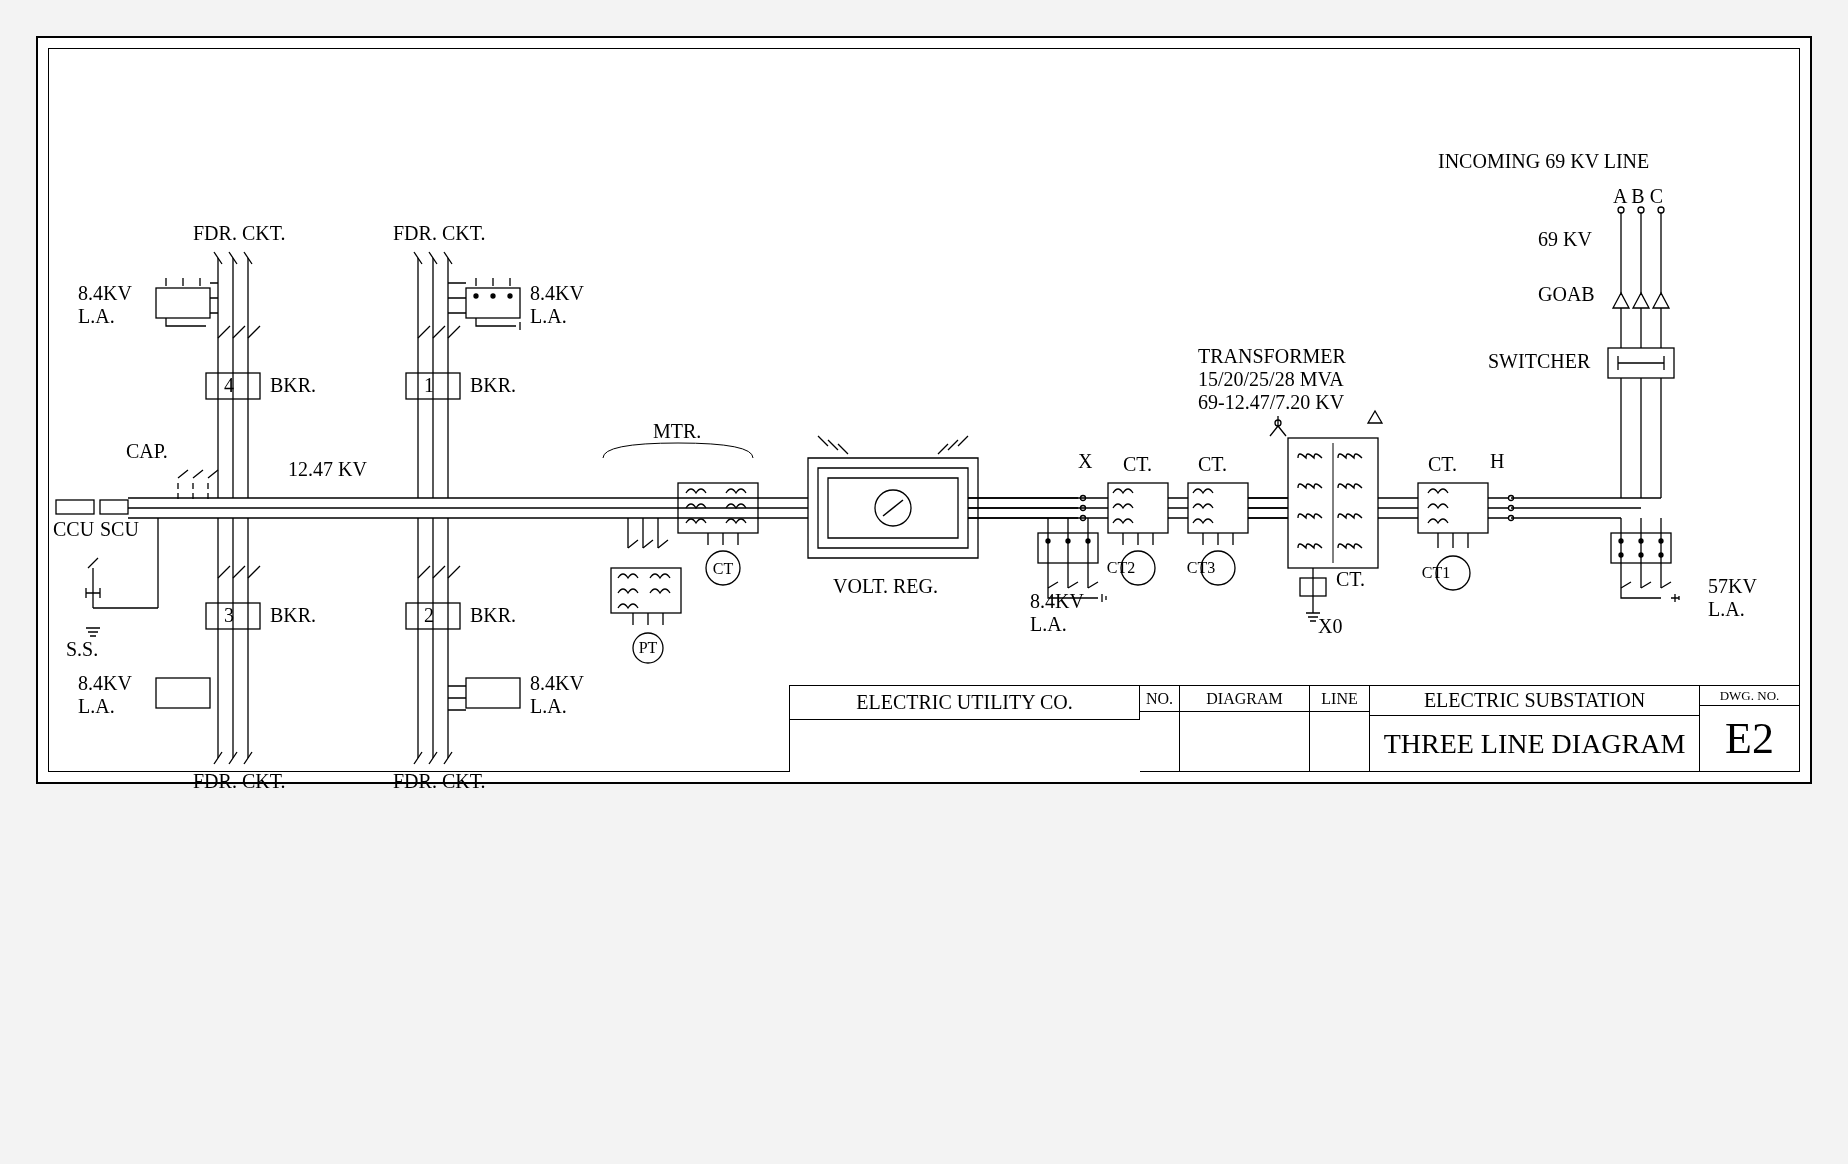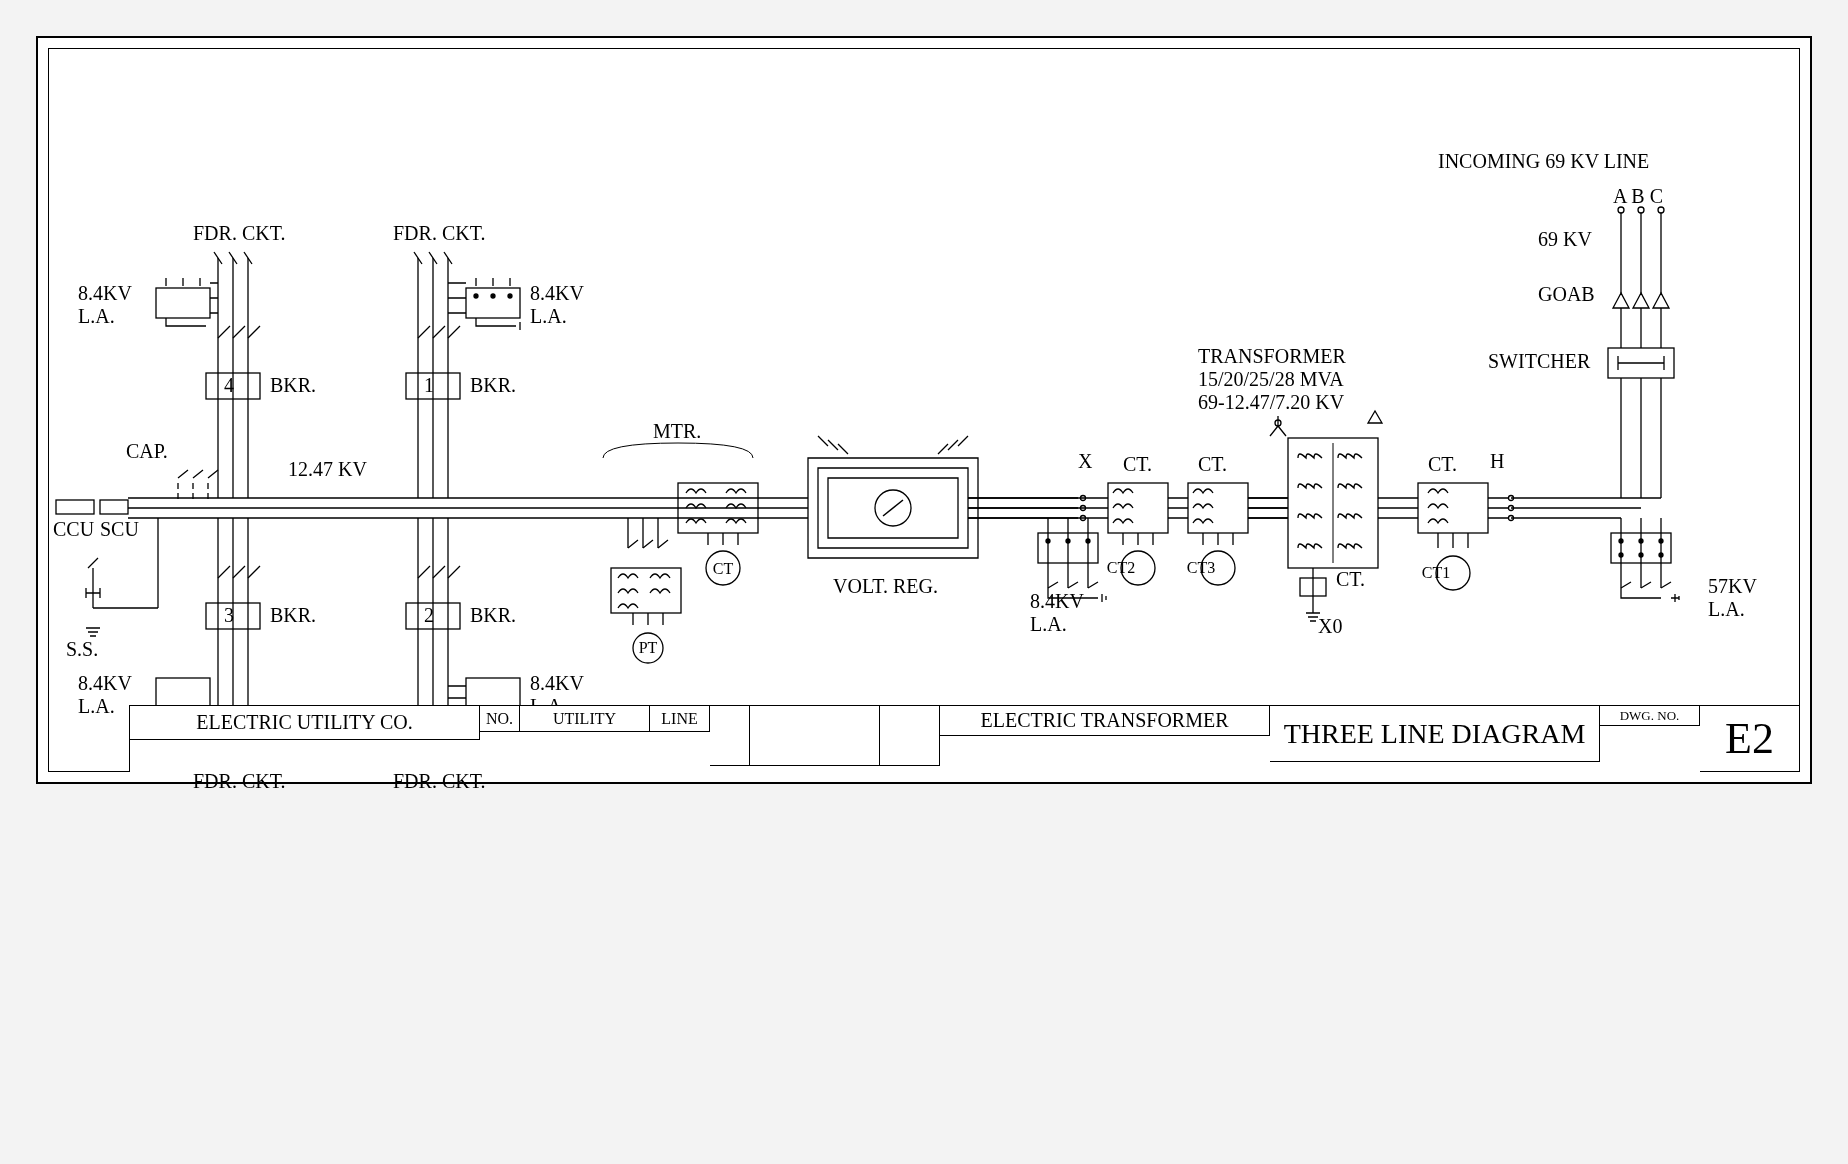--- a/index.html
+++ b/index.html
@@ -5,21 +5,21 @@
 html,body{margin:0;padding:0;background:#f3f3f3;font-family:"Times New Roman",serif}
 .page{width:1848px;height:820px;box-sizing:border-box;padding:36px;position:relative}
 .frame{width:100%;height:100%;border:2px solid #000;box-sizing:border-box;position:relative;background:#fff}
 .inner{position:absolute;left:10px;top:10px;right:10px;bottom:10px;border:1px solid #000}
 svg{position:absolute;left:0;top:0}
 text{font-family:"Times New Roman",serif;fill:#000}
 .lbl{font-size:20px}
 .lbls{font-size:16px}
 .big{font-size:44px}
 .tb{position:absolute;right:10px;bottom:10px;display:flex;border-top:1.5px solid #000;border-left:1.5px solid #000;font-size:16px;background:#fff}
-.col{display:flex;flex-direction:row}
+.col{display:flex;flex-direction:column}
 .cell{border-right:1.5px solid #000;border-bottom:1.5px solid #000;box-sizing:border-box;display:flex;align-items:center;justify-content:center;padding:0 6px;white-space:nowrap}
 </style>
 </head>
 <body>
 
 <div class="page">
 <div class="frame">
 <div class="inner"></div>
 
 <svg width="1804" height="1120" viewBox="0 0 1804 1120">
@@ -276,31 +276,31 @@
 </g>
 </svg>
 
 <div class="tb">
   <div class="col">
     <div class="cell" style="width:350px;height:34px;font-size:20px">ELECTRIC UTILITY CO.</div>
   </div>
   <div class="col">
     <div style="display:flex">
       <div class="cell" style="width:40px;height:26px">NO.</div>
-      <div class="cell" style="width:130px;height:26px">UTILITY</div>
+      <div class="cell" style="width:130px;height:26px">DIAGRAM</div>
       <div class="cell" style="width:60px;height:26px">LINE</div>
     </div>
     <div style="display:flex">
       <div class="cell" style="width:40px;height:60px"></div>
       <div class="cell" style="width:130px;height:60px"></div>
       <div class="cell" style="width:60px;height:60px"></div>
     </div>
   </div>
   <div class="col">
-    <div class="cell" style="width:330px;height:30px;font-size:20px">ELECTRIC TRANSFORMER</div>
+    <div class="cell" style="width:330px;height:30px;font-size:20px">ELECTRIC SUBSTATION</div>
     <div class="cell" style="width:330px;height:56px;font-size:28px">THREE LINE DIAGRAM</div>
   </div>
   <div class="col">
     <div class="cell" style="width:100px;height:20px;font-size:13px">DWG. NO.</div>
     <div class="cell big" style="width:100px;height:66px">E2</div>
   </div>
 </div>
 
 </div>
 </div>

